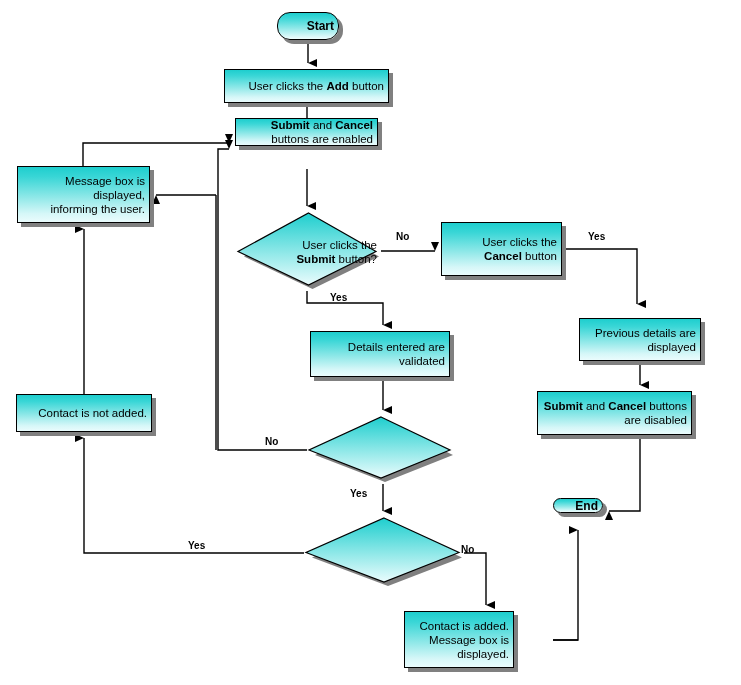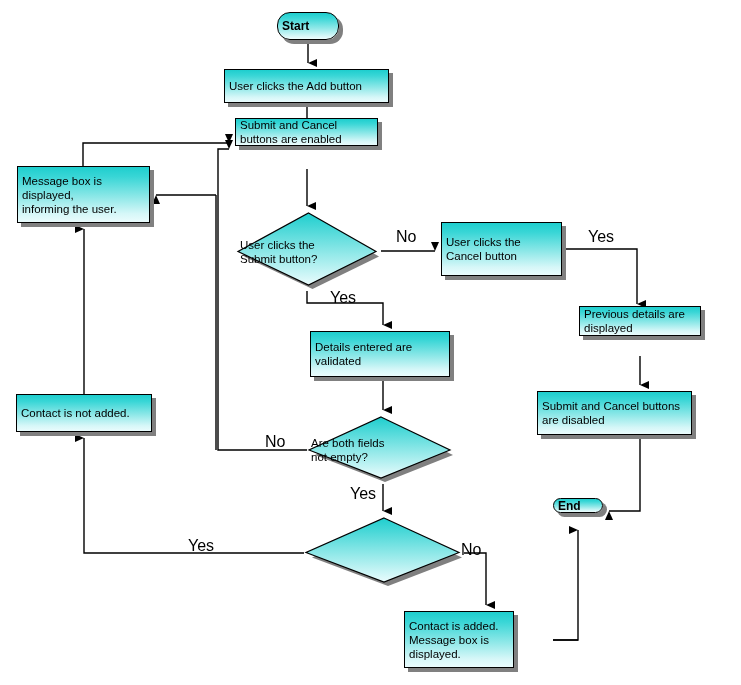--- a/index.html
+++ b/index.html
@@ -1,43 +1,43 @@
 <!DOCTYPE html>
 <html><head>
 <meta charset="utf-8">
 <style>
   html,body{margin:0;padding:0;background:#ffffff;}
   body{width:741px;height:685px;font-family:"Liberation Sans",sans-serif;}
   #canvas{position:relative;width:741px;height:685px;overflow:hidden;}
   svg.edges{position:absolute;left:0;top:0;width:741px;height:685px;}
 
   .node{position:absolute;box-sizing:border-box;display:flex;align-items:center;justify-content:center;
-        text-align:left;color:#000;font-size:11.5px;line-height:14px;}
+        text-align:right;color:#000;font-size:11.5px;line-height:14px;}
   .node .txt{padding:0 4px;width:100%;}
 
   
   .proc{
     border:1px solid #000;
     background:linear-gradient(180deg,#1ECECE 0%,#39D6D6 18%,#8FE8E8 55%,#D6F7F8 85%,#EAFCFD 100%);
     box-shadow:4px 4px 0 0 #808080;
   }
   
   .term{
     border:1px solid #000;border-radius:13px;
     background:linear-gradient(180deg,#1ECECE 0%,#3BD7D7 20%,#8FE8E8 58%,#D6F7F8 88%,#EDFDFD 100%);
     box-shadow:4px 4px 0 0 #808080;
     font-weight:bold;font-size:12px;
   }
   
   .dec{background:transparent;box-shadow:none;border:none;}
   .dec .dshape{position:absolute;left:0;top:0;width:100%;height:100%;}
   .dec .txt{position:relative;z-index:2;}
 
-  .elabel{position:absolute;font-size:16px;color:#000;background:transparent;line-height:12px;}
-  b{font-weight:normal;}
+  .elabel{position:absolute;font-size:10px;color:#000;background:transparent;line-height:12px;font-weight:bold;}
+  b{font-weight:bold;}
 </style>
 </head>
 <body>
 
 <div id="canvas">
   <svg class="edges" xmlns="http://www.w3.org/2000/svg">
     <defs>
       <marker id="ar-down" markerWidth="10" markerHeight="10" refX="5" refY="9" orient="auto" markerUnits="userSpaceOnUse">
         <path d="M1,0 L9,0 L5,9 Z" fill="#000"></path>
       </marker>
@@ -97,42 +97,41 @@
             </linearGradient>
           </defs>
           <polygon points="76.5 6 143 44.5 76.5 77 8 44.5" fill="#808080"></polygon>
           <polygon points="72.5 1 140 39.5 72.5 73 2 39.5" fill="url(#g-submit_q)" stroke="#000" stroke-width="1.2"></polygon>
         </svg>
         <div class="txt">User clicks the<br><b>Submit</b> button?</div>
       </div>
       <div class="node proc" style="left: 441px; top: 222px; width: 121px; height: 54px;">
         <div class="txt">User clicks the<br><b>Cancel</b> button</div>
       </div>
-      <div class="node proc" style="left: 579px; top: 306px; width: 122px; height: 30px;">
+      <div class="node proc" style="left: 579px; top: 318px; width: 122px; height: 43px;">
         <div class="txt">Previous details are<br>displayed</div>
       </div>
       <div class="node proc" style="left: 537px; top: 391px; width: 155px; height: 44px;">
         <div class="txt"><b>Submit</b> and <b>Cancel</b> buttons<br>are disabled</div>
       </div>
       <div class="node proc" style="left: 310px; top: 331px; width: 140px; height: 46px;">
         <div class="txt">Details entered are<br>validated</div>
       </div>
       <div class="node dec" style="left: 307px; top: 416px; width: 148px; height: 68px;">
         <svg class="dshape" viewBox="0 0 148 68" preserveAspectRatio="none">
           <defs>
             <linearGradient id="g-fields_q" x1="0" y1="0" x2="0" y2="1">
               <stop offset="0%" stop-color="#1ECECE"></stop>
               <stop offset="55%" stop-color="#8FE8E8"></stop>
               <stop offset="100%" stop-color="#EAFCFD"></stop>
             </linearGradient>
           </defs>
           <polygon points="78 6 146 39 78 66 8 39" fill="#808080"></polygon>
           <polygon points="74 1 143 34 74 62 2 34" fill="url(#g-fields_q)" stroke="#000" stroke-width="1.2"></polygon>
         </svg>
-        <div class="txt">Are both fields<br>not empty?</div>
       </div>
       <div class="node proc" style="left: 16px; top: 394px; width: 136px; height: 38px;">
         <div class="txt">Contact is not added.</div>
       </div>
       <div class="node dec" style="left: 304px; top: 517px; width: 160px; height: 71px;">
         <svg class="dshape" viewBox="0 0 160 71" preserveAspectRatio="none">
           <defs>
             <linearGradient id="g-exists_q" x1="0" y1="0" x2="0" y2="1">
               <stop offset="0%" stop-color="#1ECECE"></stop>
               <stop offset="55%" stop-color="#8FE8E8"></stop>

